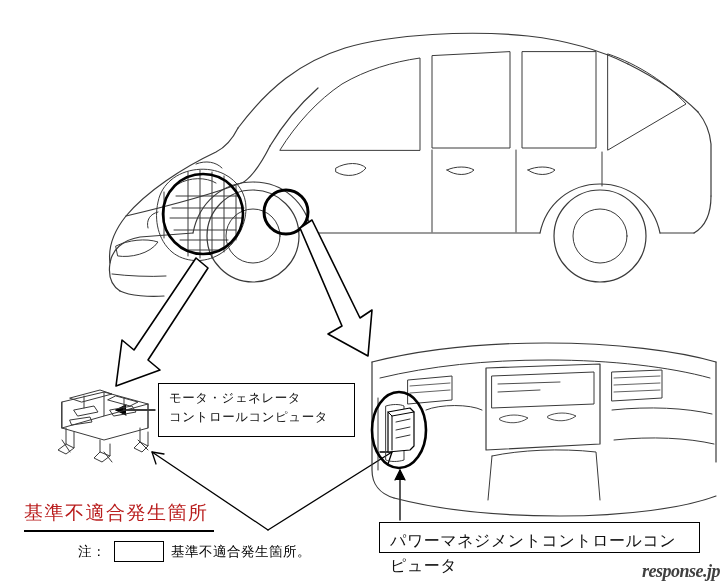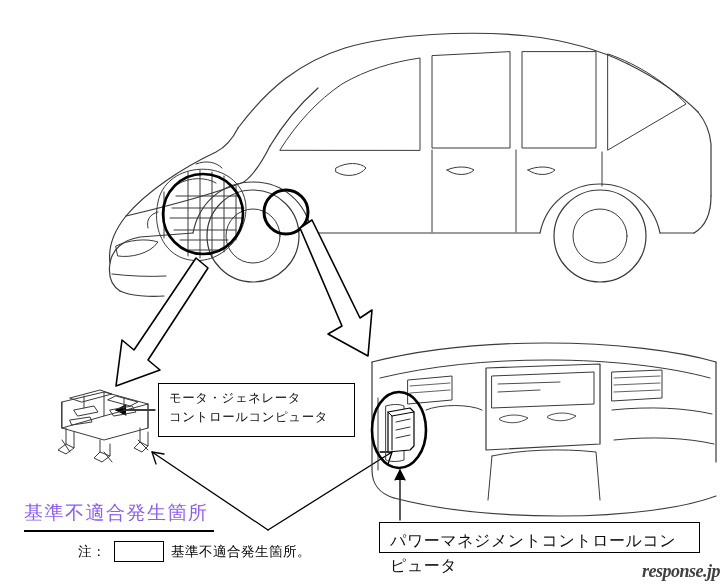--- a/index.html
+++ b/index.html
@@ -52,21 +52,21 @@
   }
   #heading-block {
     position: absolute;
     left: 24px;
     top: 500px;
     width: 190px;
   }
   #heading-text {
     font-size: 19px;
     letter-spacing: 1.5px;
-    color: #8b5cf6;
+    color: #b91c1c;
     font-weight: 400;
     padding-bottom: 4px;
   }
   #heading-rule {
     border-bottom: 2px solid #000000;
     width: 190px;
   }
   #note-row {
     position: absolute;
     left: 78px;

